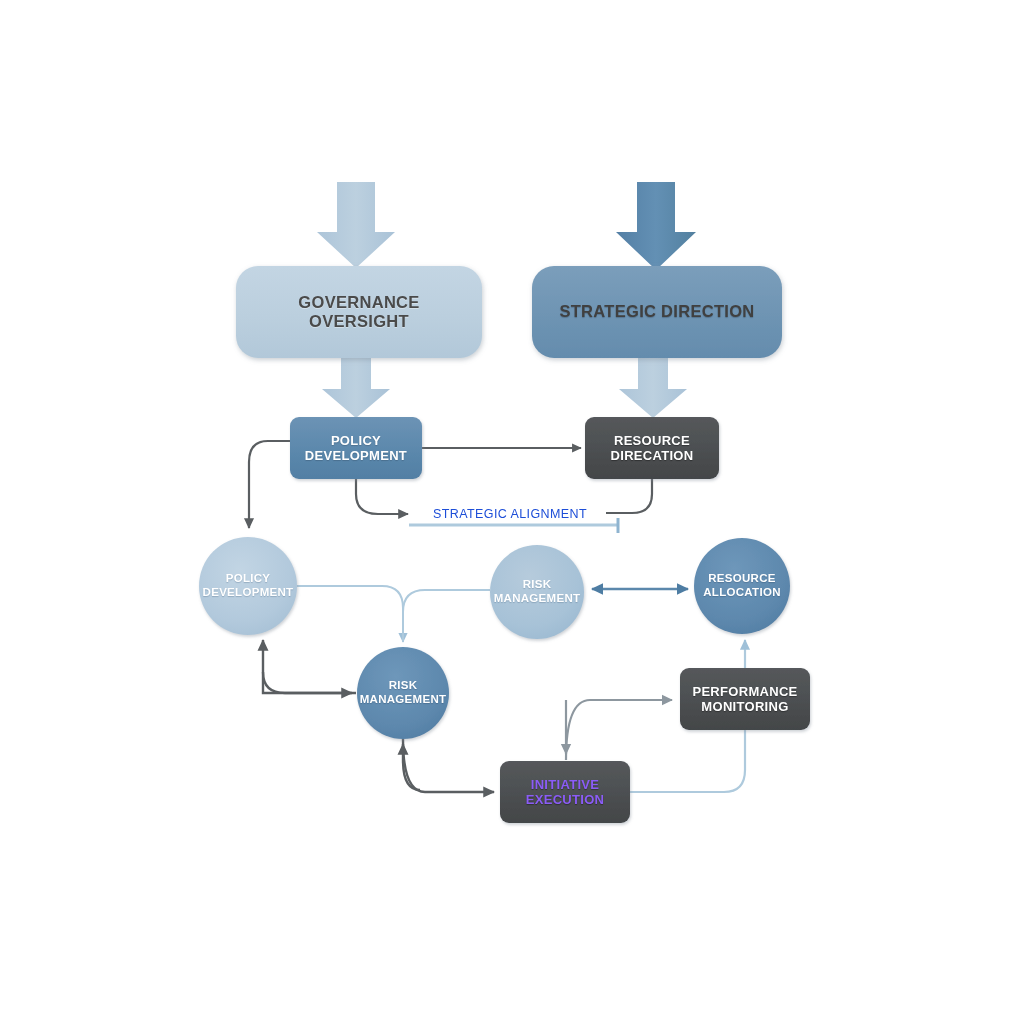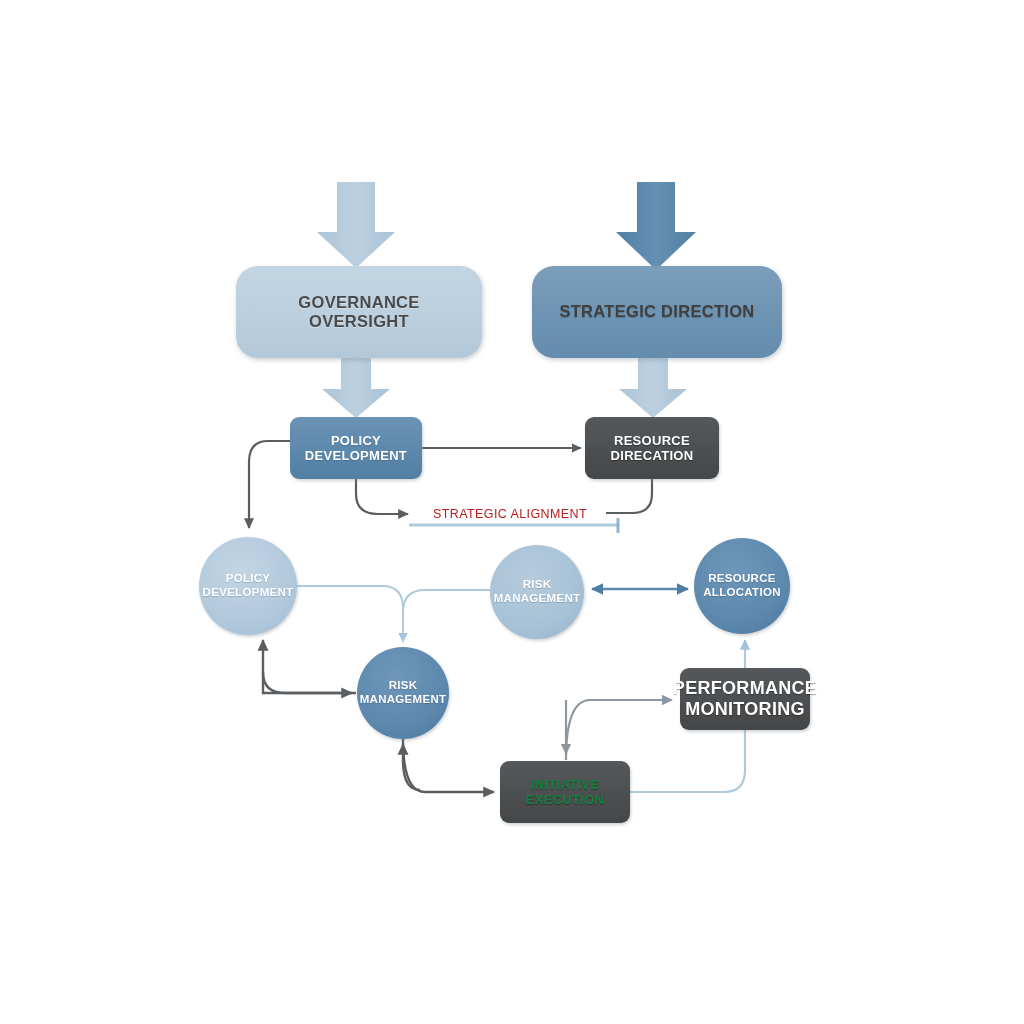--- a/index.html
+++ b/index.html
@@ -62,21 +62,21 @@
   .lbl-resource-box {
     left: 585px; top: 417px; width: 134px; height: 62px;
     font-size: 13px;
     color: #ffffff;
     text-shadow: 0 1px 1px rgba(0,0,0,0.35);
   }
   .lbl-strategic-alignment {
     left: 415px; top: 503px; width: 190px; height: 22px;
     font-size: 12.5px;
     font-weight: normal;
-    color: #b91c1c;
+    color: #1d4ed8;
     letter-spacing: 0.4px;
   }
   .lbl-policy-circle {
     left: 199px; top: 562px; width: 98px; height: 48px;
     font-size: 11.5px;
     color: #ffffff;
     text-shadow: 0 1px 1px rgba(60,90,120,0.3);
   }
   .lbl-risk-circle-light {
     left: 488px; top: 568px; width: 98px; height: 48px;
@@ -91,28 +91,28 @@
     text-shadow: 0 1px 1px rgba(40,70,100,0.35);
   }
   .lbl-risk-circle-dark {
     left: 354px; top: 669px; width: 98px; height: 48px;
     font-size: 11.5px;
     color: #ffffff;
     text-shadow: 0 1px 1px rgba(40,70,100,0.35);
   }
   .lbl-performance {
     left: 680px; top: 668px; width: 130px; height: 62px;
-    font-size: 18px;
+    font-size: 13px;
     color: #ffffff;
     text-shadow: 0 1px 1px rgba(0,0,0,0.35);
   }
   .lbl-initiative {
     left: 500px; top: 761px; width: 130px; height: 62px;
     font-size: 13px;
-    color: #15803d;
+    color: #8b5cf6;
     text-shadow: 0 1px 1px rgba(0,0,0,0.35);
   }
 </style>
 </head>
 <body>
 
 <div id="diagram-root">
 
   <svg id="diagram-svg" viewBox="0 0 1024 1024">
     <defs>

